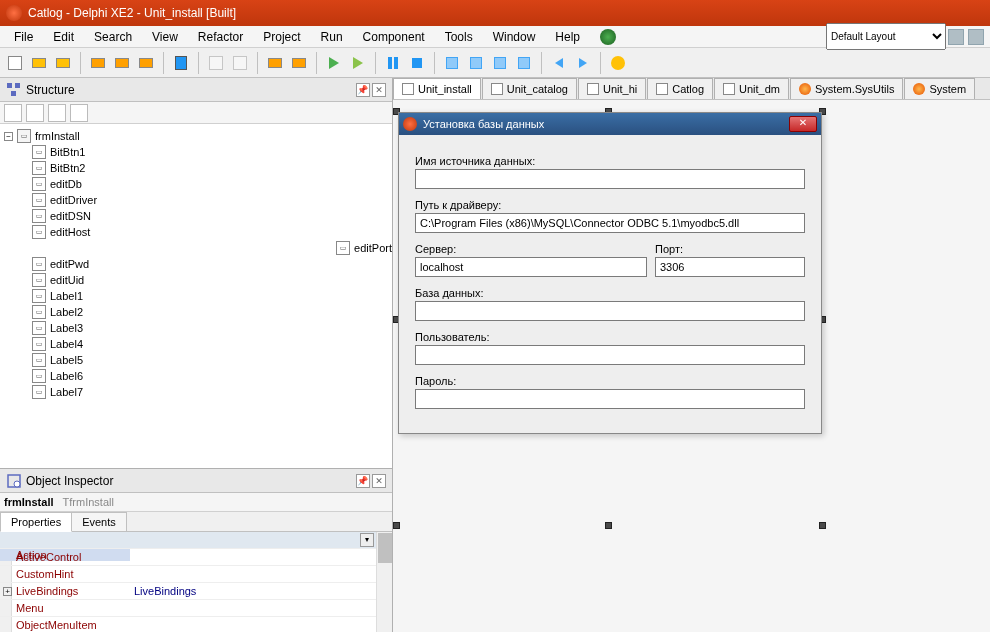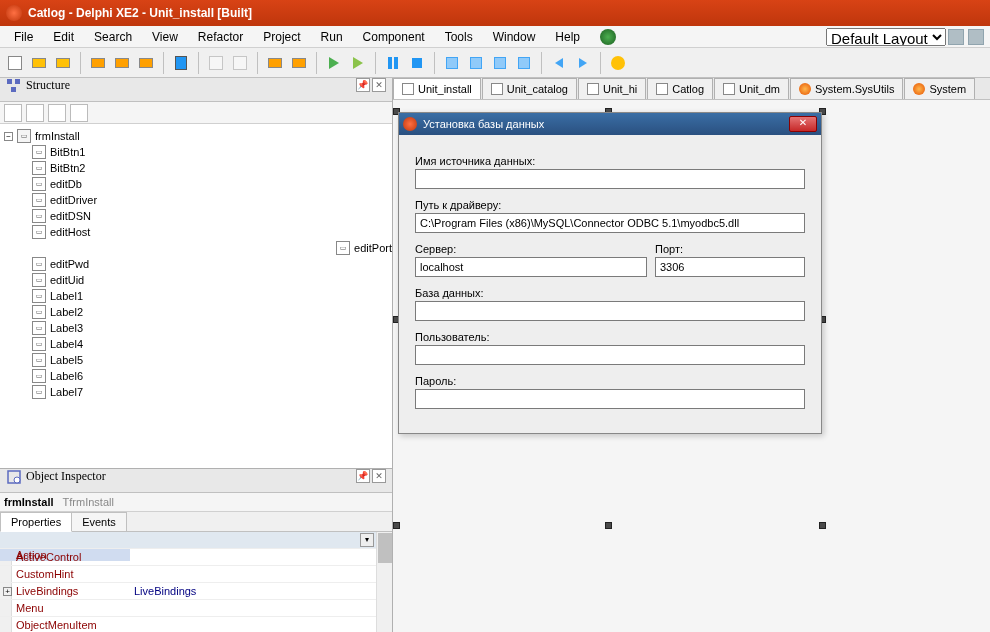--- a/index.html
+++ b/index.html
@@ -1,23 +1,23 @@
 <!DOCTYPE html>
 <html><head>
 <meta charset="utf-8">
 <style>
 * { box-sizing: border-box; margin: 0; padding: 0; }
 body { font-family: Tahoma, sans-serif; font-size: 11px; background: #f0f0f0; width: 990px; height: 632px; overflow: hidden; position: relative; }
 
-.titlebar { background: linear-gradient(to bottom, #d84315, #bf360c); color: #fff; height: 26px; display: flex; align-items: center; padding: 4px 6px; font-size: 12px; font-weight: bold; }
+.titlebar { background: linear-gradient(to bottom, #d84315, #bf360c); color: #fff; height: 26px; display: flex; align-items: center; padding: 4px 6px; font-size: 12px; }
 .titlebar .app-icon { width: 16px; height: 16px; background: radial-gradient(circle, #ff7043, #bf360c); border-radius: 50%; margin-right: 6px; }
 
 .menubar { background: #f5f5f5; border-bottom: 1px solid #d0d0d0; height: 22px; display: flex; align-items: center; padding: 0 4px; font-size: 12px; }
 .menubar .menuitem { padding: 2px 10px; cursor: default; }
-.menubar .layout-select { margin-left: auto; height: 18px; font-size: 15px; width: 120px; }
+.menubar .layout-select { margin-left: auto; height: 27px; font-size: 10px; width: 120px; }
 .menubar .globe-icon { width: 16px; height: 16px; background: radial-gradient(circle, #4caf50, #1b5e20); border-radius: 50%; margin: 0 6px 0 10px; }
 .menubar .tool-ic { width: 16px; height: 16px; background: #b0bec5; margin: 0 2px; border: 1px solid #90a4ae; }
 
 .toolbar { background: #f0f0f0; border-bottom: 1px solid #c0c0c0; height: 30px; display: flex; align-items: center; padding: 0 4px; gap: 2px; }
 .toolbar .sep { width: 1px; height: 22px; background: #c0c0c0; margin: 0 4px; }
 .toolbar .tbtn { width: 22px; height: 22px; border: 1px solid transparent; display: flex; align-items: center; justify-content: center; cursor: default; }
 .ic-new { width: 14px; height: 14px; background: #fff; border: 1px solid #888; }
 .ic-open { width: 14px; height: 10px; background: #ffc107; border: 1px solid #888; }
 .ic-save { width: 12px; height: 14px; background: #2196f3; border: 1px solid #555; }
 .ic-folder { width: 14px; height: 10px; background: #ffa000; border: 1px solid #888; }
@@ -26,21 +26,21 @@
 .ic-stop { width: 10px; height: 10px; background: #2196f3; }
 .ic-step { width: 12px; height: 12px; background: #90caf9; border: 1px solid #42a5f5; }
 .ic-arrow-l { width: 0; height: 0; border-right: 8px solid #42a5f5; border-top: 5px solid transparent; border-bottom: 5px solid transparent; }
 .ic-arrow-r { width: 0; height: 0; border-left: 8px solid #42a5f5; border-top: 5px solid transparent; border-bottom: 5px solid transparent; }
 .ic-help { width: 14px; height: 14px; background: #ffc107; border-radius: 50%; }
 
 .main-area { display: flex; height: calc(632px - 26px - 22px - 30px); }
 
 .left-pane { width: 393px; display: flex; flex-direction: column; border-right: 1px solid #b0b0b0; }
 
-.pane-header { background: #e8e8e8; border-bottom: 1px solid #c0c0c0; height: 24px; display: flex; align-items: flex-start; padding: 0 6px; font-family: Liberation Serif, serif; }
+.pane-header { background: #e8e8e8; border-bottom: 1px solid #c0c0c0; height: 24px; display: flex; align-items: center; padding: 0 6px; }
 .pane-header .title { flex: 1; font-size: 12px; }
 .pane-header .pane-ic { width: 16px; height: 16px; margin-right: 4px; }
 .pane-header .pin { width: 14px; height: 14px; border: 1px solid #999; background: #fff; margin-left: 2px; cursor: default; font-size: 9px; text-align: center; line-height: 12px; color: #666; }
 
 .structure-toolbar { background: #f5f5f5; border-bottom: 1px solid #d0d0d0; height: 22px; display: flex; align-items: center; padding: 0 4px; gap: 4px; }
 .structure-toolbar .sbtn { width: 18px; height: 18px; border: 1px solid #bbb; background: #fff; cursor: default; }
 
 .tree { flex: 1; background: #fff; overflow: auto; padding: 4px 0; font-size: 11px; }
 .tree .node { padding: 1px 0 1px 16px; display: flex; align-items: center; cursor: default; }
 .tree .node.root { padding-left: 4px; }

